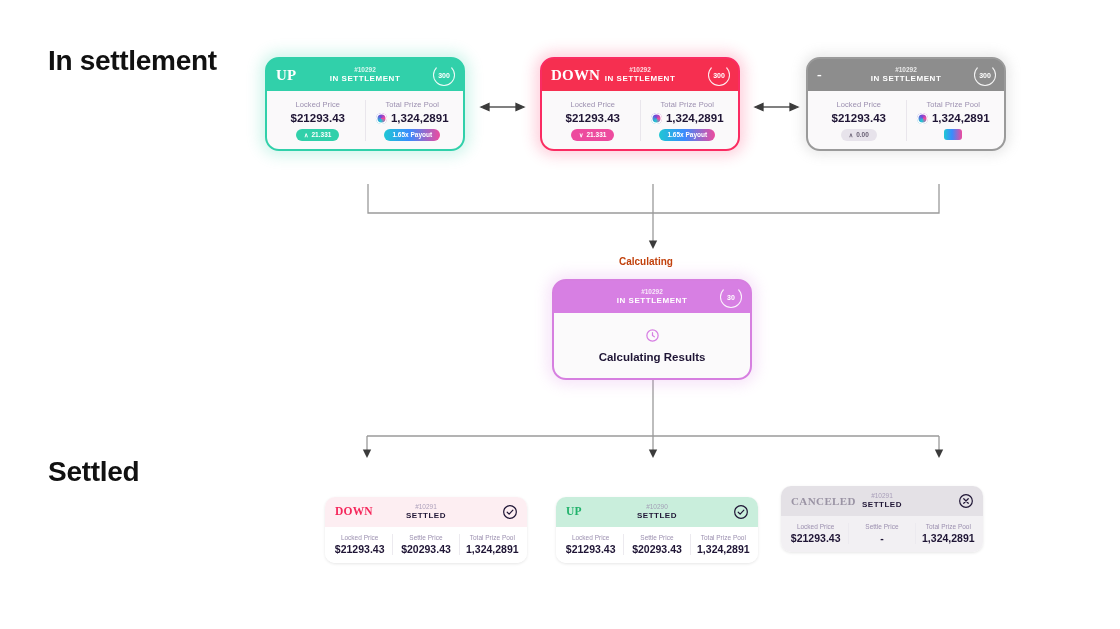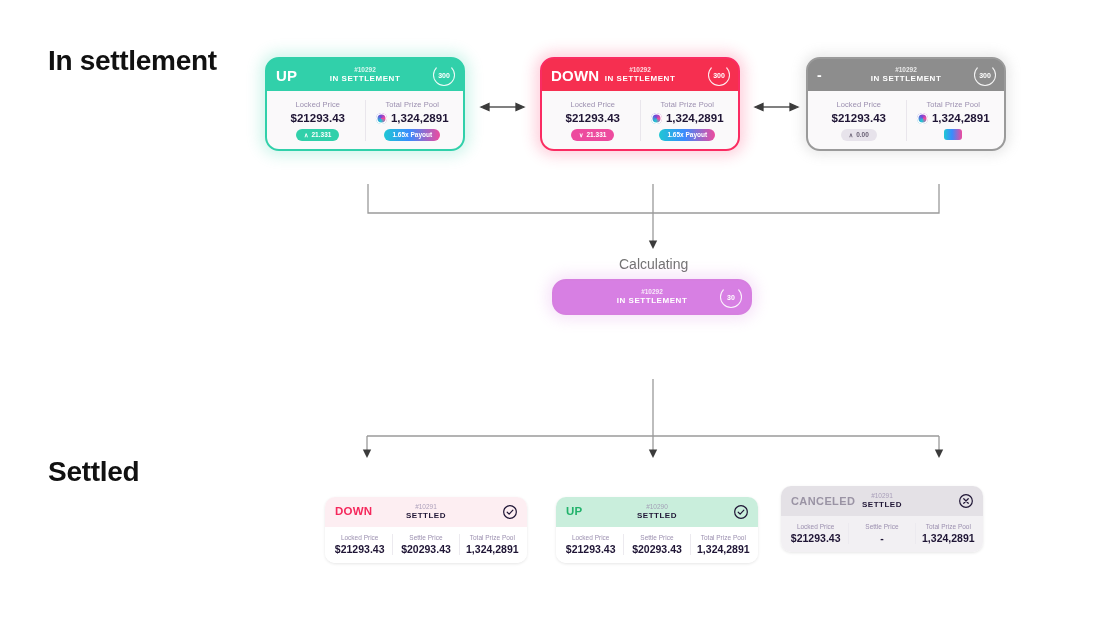--- a/index.html
+++ b/index.html
@@ -12,36 +12,36 @@
 
   
   .section-title{
     position:absolute;font-size:28px;font-weight:700;color:#111111;
     letter-spacing:-0.3px;white-space:nowrap;
   }
   #title-in-settlement{left:48px;top:45px;}
   #title-settled{left:48px;top:456px;}
 
   .stage-label{
-    position:absolute;font-size:14px;font-weight:400;color:#737373;
+    position:absolute;font-size:10px;font-weight:700;color:#c2410c;
     white-space:nowrap;
   }
 
   
   .card{
     position:absolute;width:200px;border-radius:14px;
     box-sizing:border-box;overflow:hidden;
   }
   .card-head{
     height:32px;display:flex;align-items:center;
     padding:0 9px;position:relative;box-sizing:border-box;
   }
   .dir{
     font-size:15px;font-weight:700;letter-spacing:.2px;
-    line-height:1;min-width:44px;
+    line-height:1;min-width:44px;font-family:Liberation Serif, serif;
   }
   .head-mid{
     position:absolute;left:0;right:0;top:0;bottom:0;
     display:flex;flex-direction:column;align-items:center;
     justify-content:center;pointer-events:none;
   }
   .round-id{font-size:6.5px;font-weight:600;line-height:1.25;opacity:.82;}
   .round-state{font-size:8px;font-weight:700;letter-spacing:.55px;line-height:1.25;}
 
   .timer{
@@ -301,20 +301,27 @@
   </div>
 
   <div class="card" id="card-calculating">
     <div class="card-head">
       <div class="head-mid">
         <div class="round-id">#10292</div>
         <div class="round-state">IN SETTLEMENT</div>
       </div>
       <div class="timer ring-light">30</div>
     </div>
+    <div class="calc-body">
+      <svg class="clock-icon" viewBox="0 0 24 24" fill="none" stroke="#d77fe3" stroke-width="2" stroke-linecap="round">
+        <circle cx="12" cy="12" r="9"></circle>
+        <path d="M12 7.5 L12 12 L15 14"></path>
+      </svg>
+      <div class="calc-text">Calculating Results</div>
+    </div>
   </div>
 
   <div class="scard" id="scard-down">
     <div class="scard-head">
       <div class="dir">DOWN</div>
       <div class="head-mid">
         <div class="round-id">#10291</div>
         <div class="round-state">SETTLED</div>
       </div>
       <svg class="status-icon" viewBox="0 0 24 24" fill="none" stroke="#1f1535" stroke-width="1.8" stroke-linecap="round" stroke-linejoin="round">

